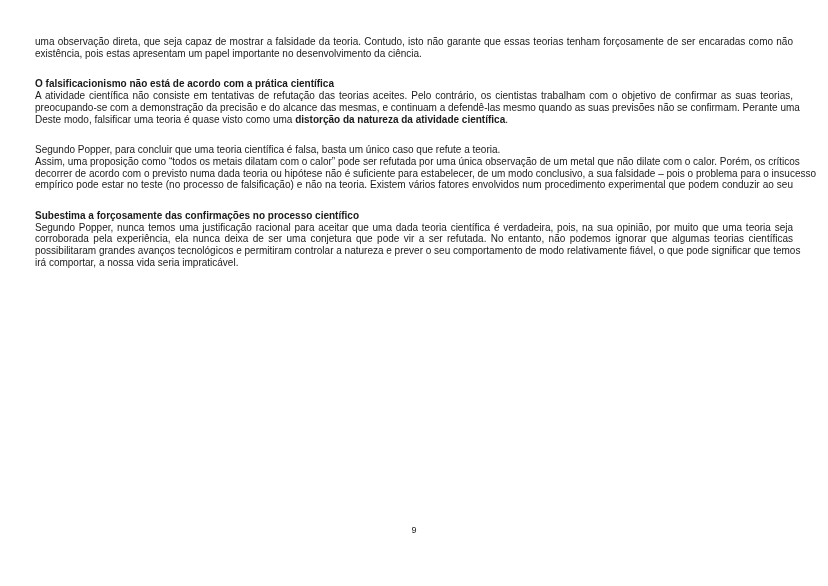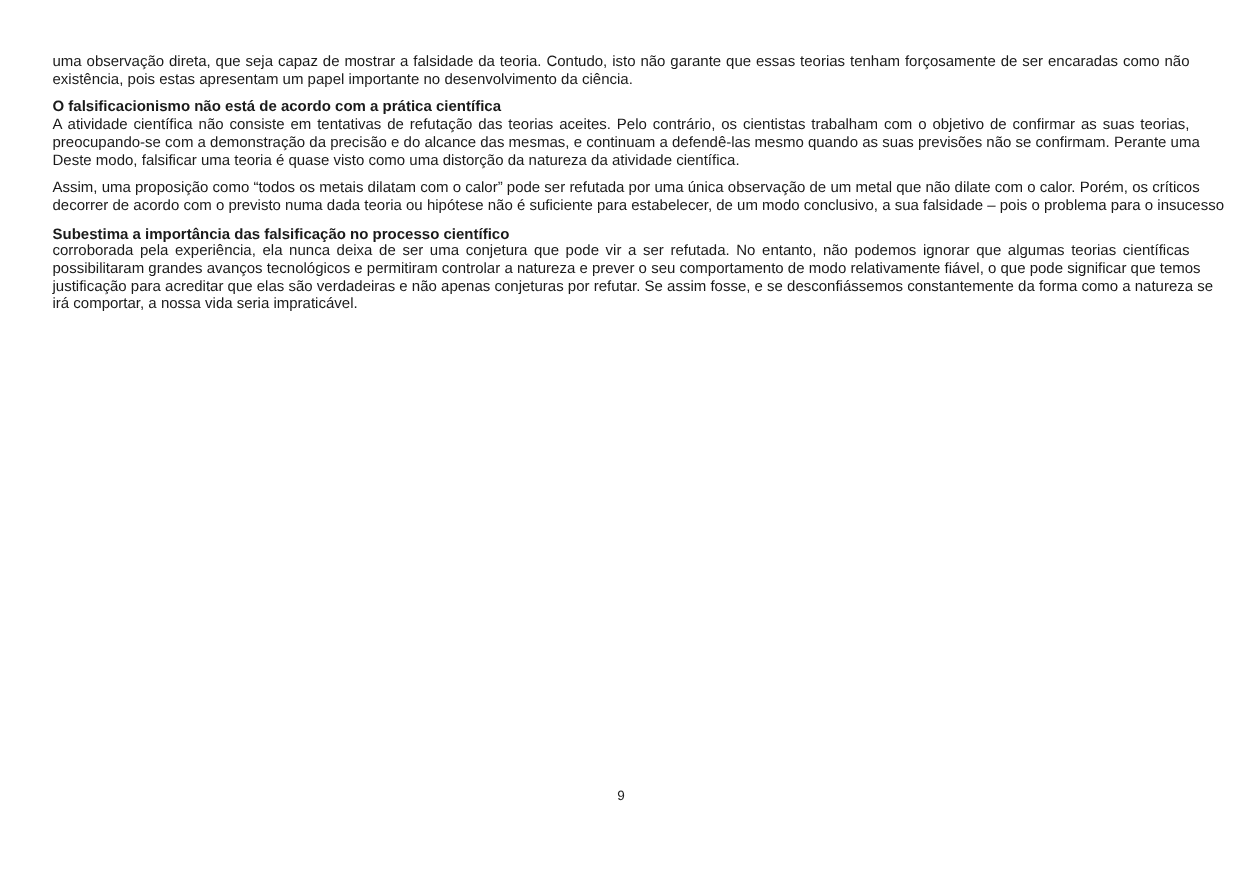--- a/index.html
+++ b/index.html
@@ -9,22 +9,22 @@
       color: #1a1a1a;
     }
     .page {
       position: absolute; left: 35px; top: 36px; width: 758px;
       font-size: 10px; line-height: 11.7px;
     }
     .para { margin: 0; text-align: justify; }
     .line { display: block; text-align: justify; text-align-last: justify; white-space: nowrap; }
     .line.last { text-align-last: left; }
     .heading { font-weight: bold; margin: 0; display: block; }
-    .section { margin-top: 7px; }
-    b { font-weight: normal; }
+    .section { margin-top: 19px; }
+    b { font-weight: bold; }
     .page-number {
       position: absolute; top: 525px; left: 0; width: 828px; text-align: center;
       font-size: 9px; color: #222;
     }
   </style>
 </head>
 <body>
 
 <div class="page">
 
@@ -37,30 +37,32 @@
     <span class="heading">O falsificacionismo não está de acordo com a prática científica</span>
     <p class="para">
       <span class="line">A atividade científica não consiste em tentativas de refutação das teorias aceites. Pelo contrário, os cientistas trabalham com o objetivo de confirmar as suas teorias,</span>
       <span class="line">preocupando-se com a demonstração da precisão e do alcance das mesmas, e continuam a defendê-las mesmo quando as suas previsões não se confirmam. Perante uma</span>
       <span class="line last"><span>Deste modo, falsificar uma teoria é quase visto como uma </span><b>distorção da natureza da atividade científica</b><span>.</span></span>
     </p>
   </div>
 
   <div class="section">
     <p class="para">
+      <span class="line last">Segundo Popper, para concluir que uma teoria científica é falsa, basta um único caso que refute a teoria.</span>
       <span class="line">Assim, uma proposição como “todos os metais dilatam com o calor” pode ser refutada por uma única observação de um metal que não dilate com o calor. Porém, os críticos</span>
       <span class="line">decorrer de acordo com o previsto numa dada teoria ou hipótese não é suficiente para estabelecer, de um modo conclusivo, a sua falsidade – pois o problema para o insucesso</span>
+      <span class="line">empírico pode estar no teste (no processo de falsificação) e não na teoria. Existem vários fatores envolvidos num procedimento experimental que podem conduzir ao seu</span>
     </p>
   </div>
 
   <div class="section">
-    <span class="heading">Subestima a importância das falsificação no processo científico</span>
+    <span class="heading">Subestima a forçosamente das confirmações no processo científico</span>
     <p class="para">
+      <span class="line">Segundo Popper, nunca temos uma justificação racional para aceitar que uma dada teoria científica é verdadeira, pois, na sua opinião, por muito que uma teoria seja</span>
       <span class="line">corroborada pela experiência, ela nunca deixa de ser uma conjetura que pode vir a ser refutada. No entanto, não podemos ignorar que algumas teorias científicas</span>
       <span class="line">possibilitaram grandes avanços tecnológicos e permitiram controlar a natureza e prever o seu comportamento de modo relativamente fiável, o que pode significar que temos</span>
-      <span class="line">justificação para acreditar que elas são verdadeiras e não apenas conjeturas por refutar. Se assim fosse, e se desconfiássemos constantemente da forma como a natureza se</span>
       <span class="line last">irá comportar, a nossa vida seria impraticável.</span>
     </p>
   </div>
 
 </div>
 
 <div class="page-number">9</div>
 
 </body></html>

